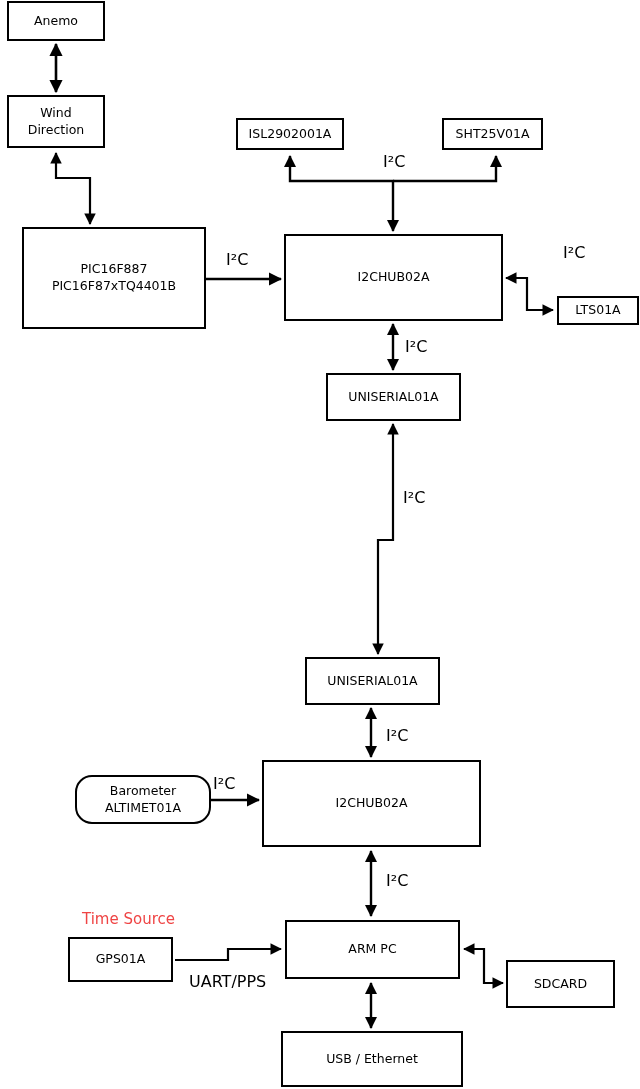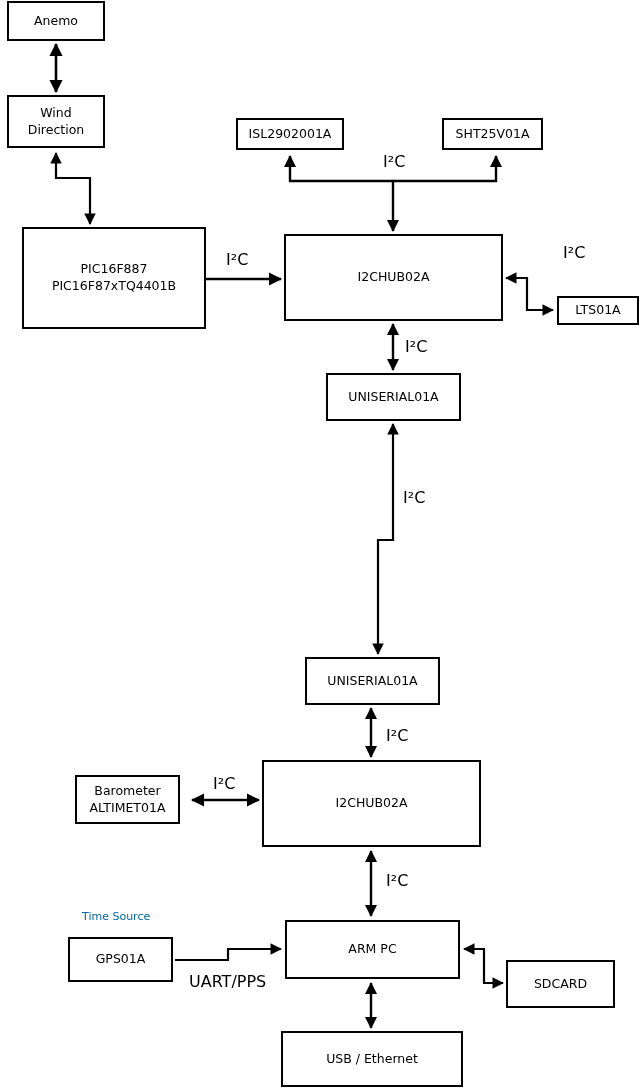--- a/index.html
+++ b/index.html
@@ -45,22 +45,22 @@
   .edge-label {
     position: absolute;
     font-size: 16px;
     color: #000000;
     white-space: nowrap;
     z-index: 3;
     background: transparent;
   }
   .free-label {
     position: absolute;
-    font-size: 11px;
-    color: #0369a1;
+    font-size: 15px;
+    color: #ef4444;
     white-space: nowrap;
     z-index: 3;
   }
 </style>
 </head>
 <body>
 
 <div id="diagram">
 
   <svg id="wires" viewBox="0 0 640 1089" width="640" height="1089" xmlns="http://www.w3.org/2000/svg">
@@ -133,21 +133,21 @@
   </div>
 
   <div class="node" style="left:305px; top:657px; width:135px; height:48px;">
     <span class="label-line">UNISERIAL01A</span>
   </div>
 
   <div class="node" style="left:262px; top:760px; width:219px; height:87px;">
     <span class="label-line">I2CHUB02A</span>
   </div>
 
-  <div class="node" style="left:75px; top:775px; width:105px; height:49px; flex-direction:column;">
+  <div class="node" style="left:75px; top:775px; width:136px; height:49px; flex-direction:column;border-radius:17px;">
     <span class="label-line">Barometer</span>
     <span class="label-line">ALTIMET01A</span>
   </div>
 
   <div class="node" style="left:68px; top:937px; width:105px; height:45px;">
     <span class="label-line">GPS01A</span>
   </div>
 
   <div class="node" style="left:506px; top:960px; width:109px; height:48px;">
     <span class="label-line">SDCARD</span>

